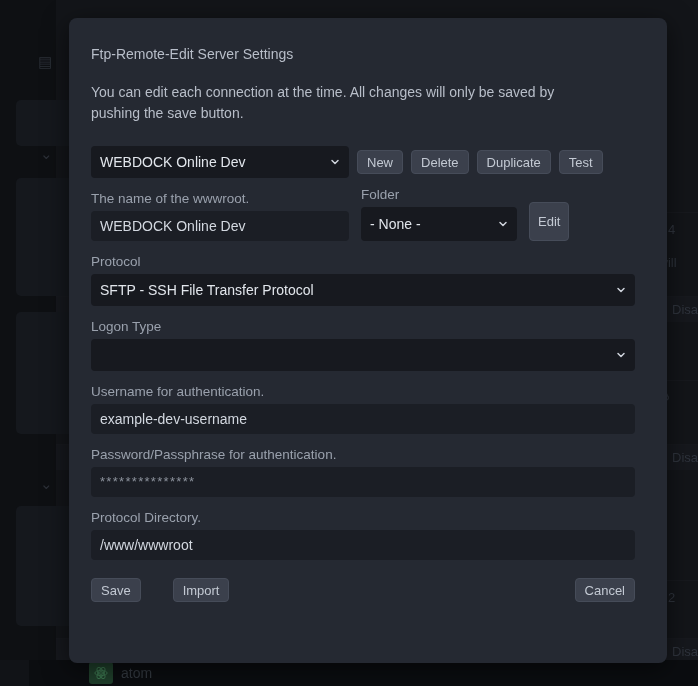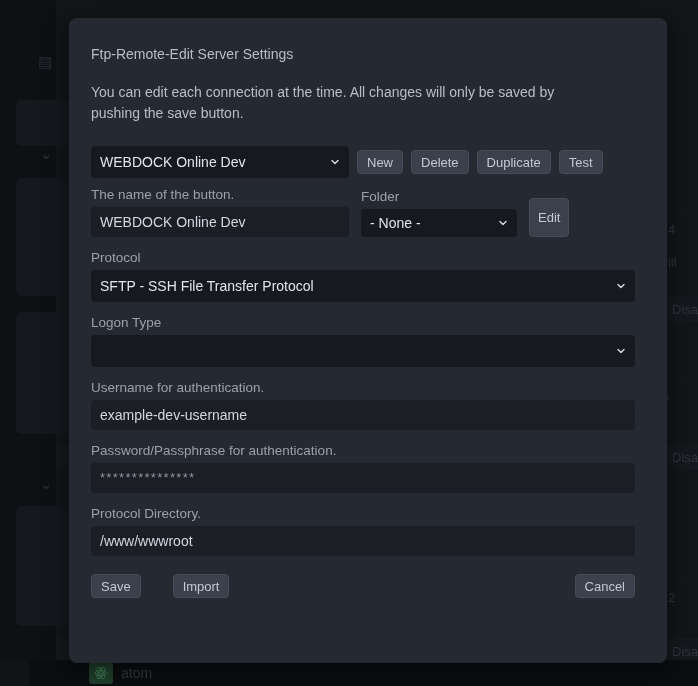--- a/index.html
+++ b/index.html
@@ -150,21 +150,21 @@
     color: #8c929c;
     font-size: 13px;
   }
   .inp.muted { color: #6d737d; }
 
   
   .sel {
     position: relative;
     background: #17191f;
     border-radius: 4px;
-    height: 28px;
+    height: 34px;
     display: flex;
     align-items: center;
     padding: 0 26px 0 9px;
     color: #e2e6ec;
     font-size: 14px;
     box-sizing: border-box;
     cursor: pointer;
     white-space: nowrap;
     overflow: hidden;
   }
@@ -324,21 +324,21 @@
       </span>
     </div>
     <button class="btn">New</button>
     <button class="btn">Delete</button>
     <button class="btn">Duplicate</button>
     <button class="btn">Test</button>
   </div>
 
   <div class="field-pair" style="margin-top:9px;">
     <div class="grow" style="max-width:258px;">
-      <label class="lbl first">The name of the button.</label>
+      <label class="lbl first">The name of the wwwroot.</label>
       <input class="inp" type="text" value="WEBDOCK Online Dev" style="">
     </div>
     <div style="width:156px;">
       <label class="lbl first">Folder</label>
       <div class="sel">
         <span>- None -</span>
         <span class="chev">
           <svg width="12" height="12" viewBox="0 0 24 24" fill="none" stroke="currentColor" stroke-width="3" stroke-linecap="round" stroke-linejoin="round">
               <path d="M6 9l6 6 6-6"></path>
             </svg>

